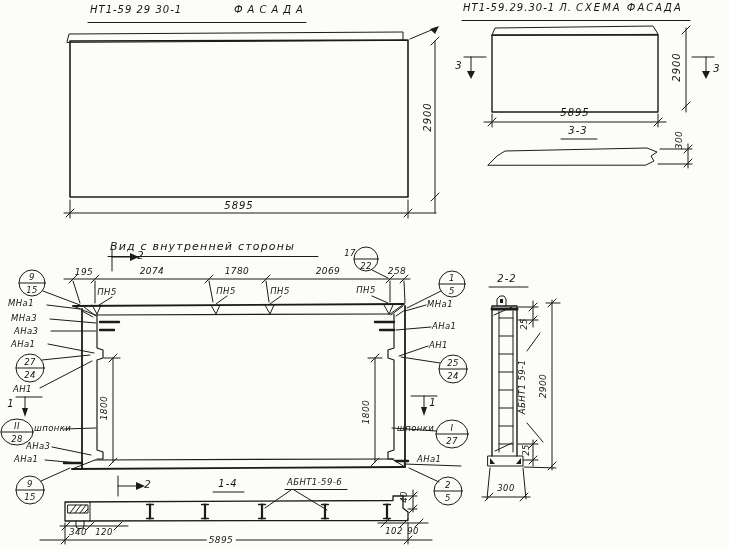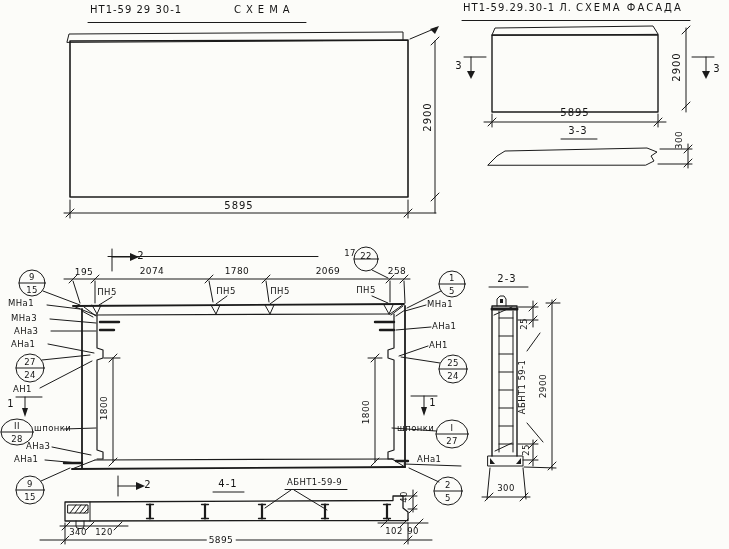--- a/index.html
+++ b/index.html
@@ -1,17 +1,17 @@
 <!DOCTYPE html>
 <html><head>
 <meta charset="utf-8">
 <style>
   html,body{margin:0;padding:0;background:#e8e8e4;}
   .page{position:relative;width:729px;height:549px;background:#fcfcf9;overflow:hidden;
-        font-family:"DejaVu Sans",sans-serif;color:#1b1b1b;}
+        font-family:"DejaVu Sans",sans-serif;color:#1b1b1b;font-style:italic;}
   svg.draw{position:absolute;left:0;top:0;}
   svg.draw *{vector-effect:non-scaling-stroke;}
   .lbl{position:absolute;font-size:9px;line-height:10px;white-space:nowrap;letter-spacing:.4px;color:#141414;}
   .c{transform:translate(-50%,-50%);}
   .v{transform:translate(-50%,-50%) rotate(-90deg);}
   .t10{font-size:10px;letter-spacing:1px;}
   .t11{font-size:11px;letter-spacing:1.2px;}
   .sp{letter-spacing:5px;}
   .sp2{letter-spacing:2px;}
   .bg{background:#fcfcf9;padding:0 2px;}
@@ -146,23 +146,24 @@
     <polygon points="521,458 516,464 521,464" fill="#1b1b1b" stroke="none"></polygon>
     <path d="M518,307H538 M518,320H538 M533,301V327 M529,311L537,303 M529,324L537,316"></path>
     <path d="M546,303H560 M552,300V470 M548,307L556,299 M548,470L556,462 M524,467L556,468"></path>
     <path d="M518,444H538 M523,460H538 M533,440V466 M529,448L537,440 M529,464L537,456"></path>
     <path d="M540,333L527,351 M527,423L543,442"></path>
     <path d="M490,468L487,499 M523,468L526,499 M482,497H530 M485,501L493,493 M520,501L528,493"></path>
   </g>
 </svg>
 
 <span class="lbl t10" style="left:90px;top:5px">НТ1-59 29 30-1</span>
-<span class="lbl t10 sp" style="left:234px;top:5px">СХЕМА</span>
+<span class="lbl t10 sp" style="left:234px;top:5px">ФАСАДА</span>
 <span class="lbl t10" style="left:463px;top:3px">НТ1-59.29.30-1 Л.</span>
 <span class="lbl t10 sp2" style="left:576px;top:3px">СХЕМА ФАСАДА</span>
+<span class="lbl t11" style="left:110px;top:242px">Вид с внутренней стороны</span>
 
 <span class="lbl c t10" style="left:239px;top:206px">5895</span>
 <span class="lbl v t10" style="left:428px;top:117px">2900</span>
 
 <span class="lbl c t10" style="left:575px;top:113px">5895</span>
 <span class="lbl v t10" style="left:677px;top:67px">2900</span>
 <span class="lbl v" style="left:679px;top:140px">300</span>
 <span class="lbl c t10" style="left:578px;top:131px">3-3</span>
 <span class="lbl c t10" style="left:459px;top:66px">3</span>
 <span class="lbl c t10" style="left:717px;top:69px">3</span>
@@ -202,39 +203,39 @@
 
 <span class="lbl c sm" style="left:32px;top:277px">9</span>
 <span class="lbl c sm" style="left:32px;top:290px">15</span>
 <span class="lbl c sm" style="left:30px;top:362px">27</span>
 <span class="lbl c sm" style="left:30px;top:375px">24</span>
 <span class="lbl c sm" style="left:17px;top:426px">II</span>
 <span class="lbl c sm" style="left:17px;top:439px">28</span>
 <span class="lbl c sm" style="left:30px;top:484px">9</span>
 <span class="lbl c sm" style="left:30px;top:497px">15</span>
 <span class="lbl c sm" style="left:350px;top:253px">17</span>
-<span class="lbl c sm" style="left:366px;top:256px">22</span>
+<span class="lbl c sm" style="left:366px;top:266px">22</span>
 <span class="lbl c sm" style="left:452px;top:278px">1</span>
 <span class="lbl c sm" style="left:452px;top:291px">5</span>
 <span class="lbl c sm" style="left:453px;top:363px">25</span>
 <span class="lbl c sm" style="left:453px;top:376px">24</span>
 <span class="lbl c sm" style="left:452px;top:428px">I</span>
 <span class="lbl c sm" style="left:452px;top:441px">27</span>
 <span class="lbl c sm" style="left:448px;top:485px">2</span>
 <span class="lbl c sm" style="left:448px;top:498px">5</span>
 
-<span class="lbl c t10" style="left:228px;top:484px">4-1</span>
-<span class="lbl sm" style="left:287px;top:477px">АБНТ1-59-9</span>
+<span class="lbl c t10" style="left:228px;top:484px">1-4</span>
+<span class="lbl sm" style="left:287px;top:477px">АБНТ1-59-6</span>
 <span class="lbl c sm" style="left:78px;top:532px">340</span>
 <span class="lbl c sm" style="left:104px;top:532px">120</span>
 <span class="lbl c bg" style="left:221px;top:540px">5895</span>
 <span class="lbl c sm" style="left:394px;top:531px">102</span>
 <span class="lbl c sm" style="left:413px;top:531px">90</span>
 <span class="lbl v sm" style="left:404px;top:497px">40</span>
 
-<span class="lbl c t10" style="left:507px;top:279px">2-3</span>
+<span class="lbl c t10" style="left:507px;top:279px">2-2</span>
 <span class="lbl v" style="left:543px;top:386px">2900</span>
 <span class="lbl v sm" style="left:524px;top:324px">25</span>
 <span class="lbl v sm" style="left:526px;top:450px">25</span>
 <span class="lbl c sm" style="left:506px;top:488px">300</span>
 <span class="lbl v sm" style="left:522px;top:387px">АБНТ1 59-1</span>
 
 </div>
 
 </body></html>

